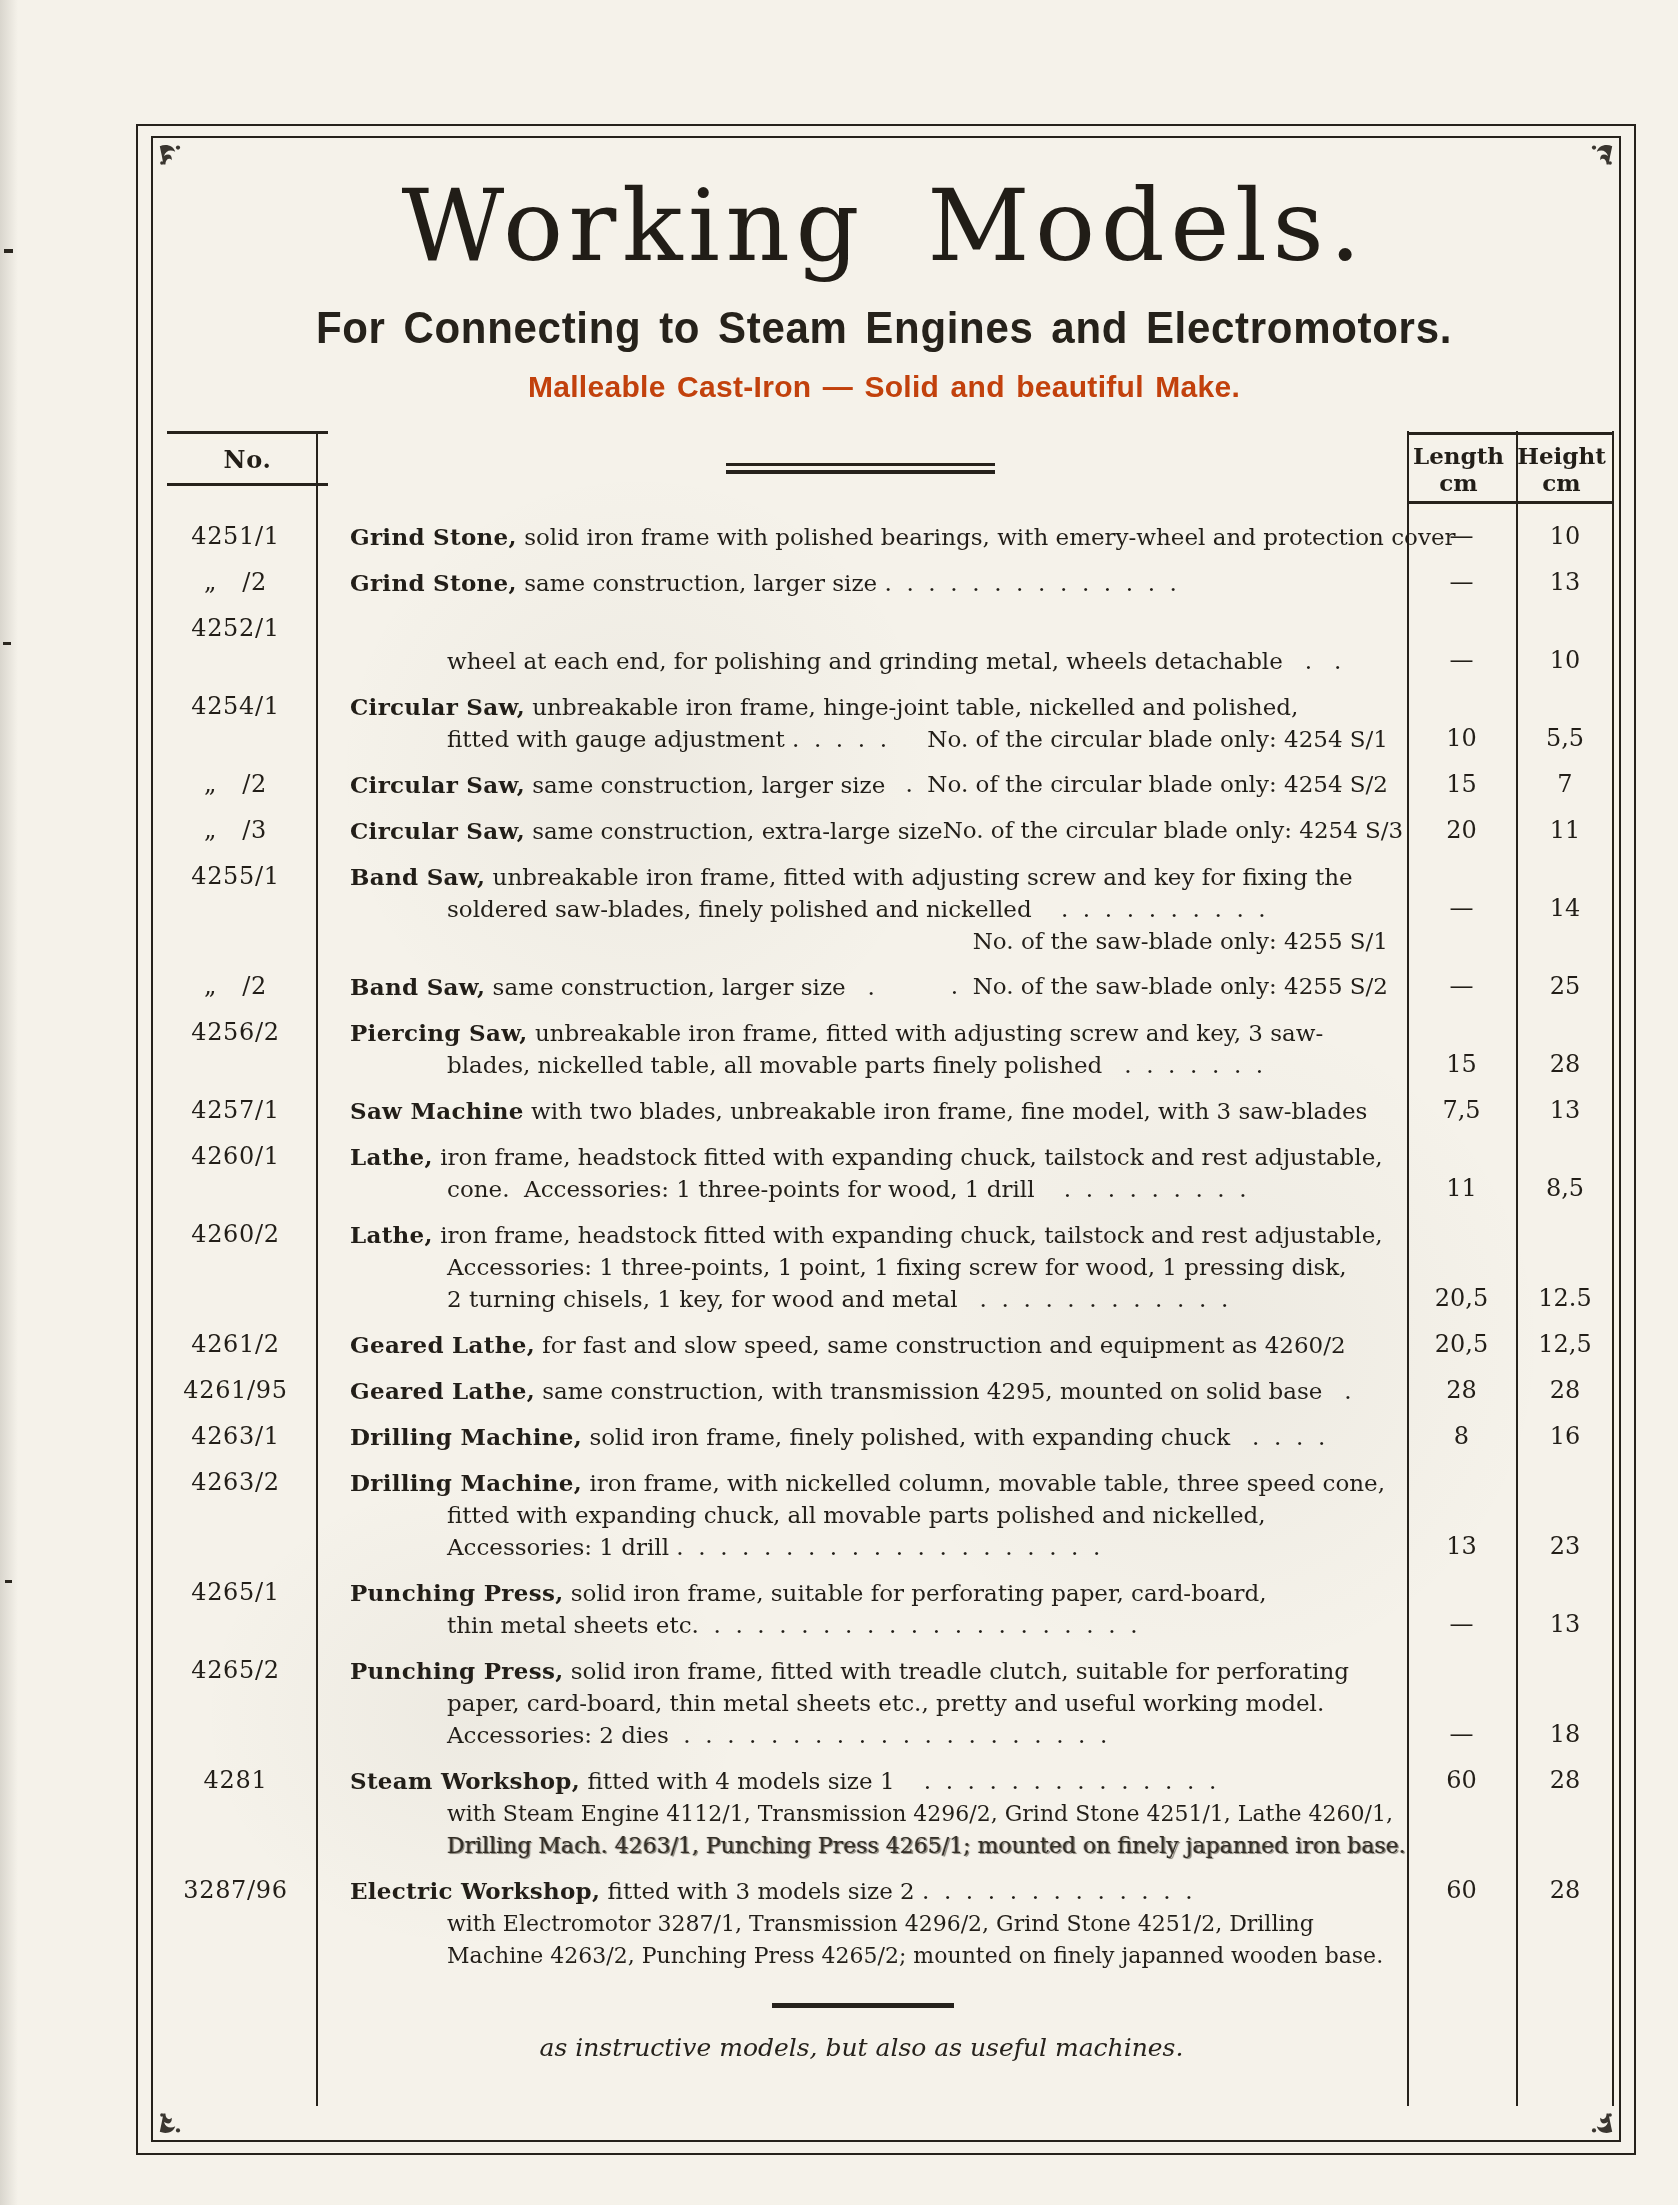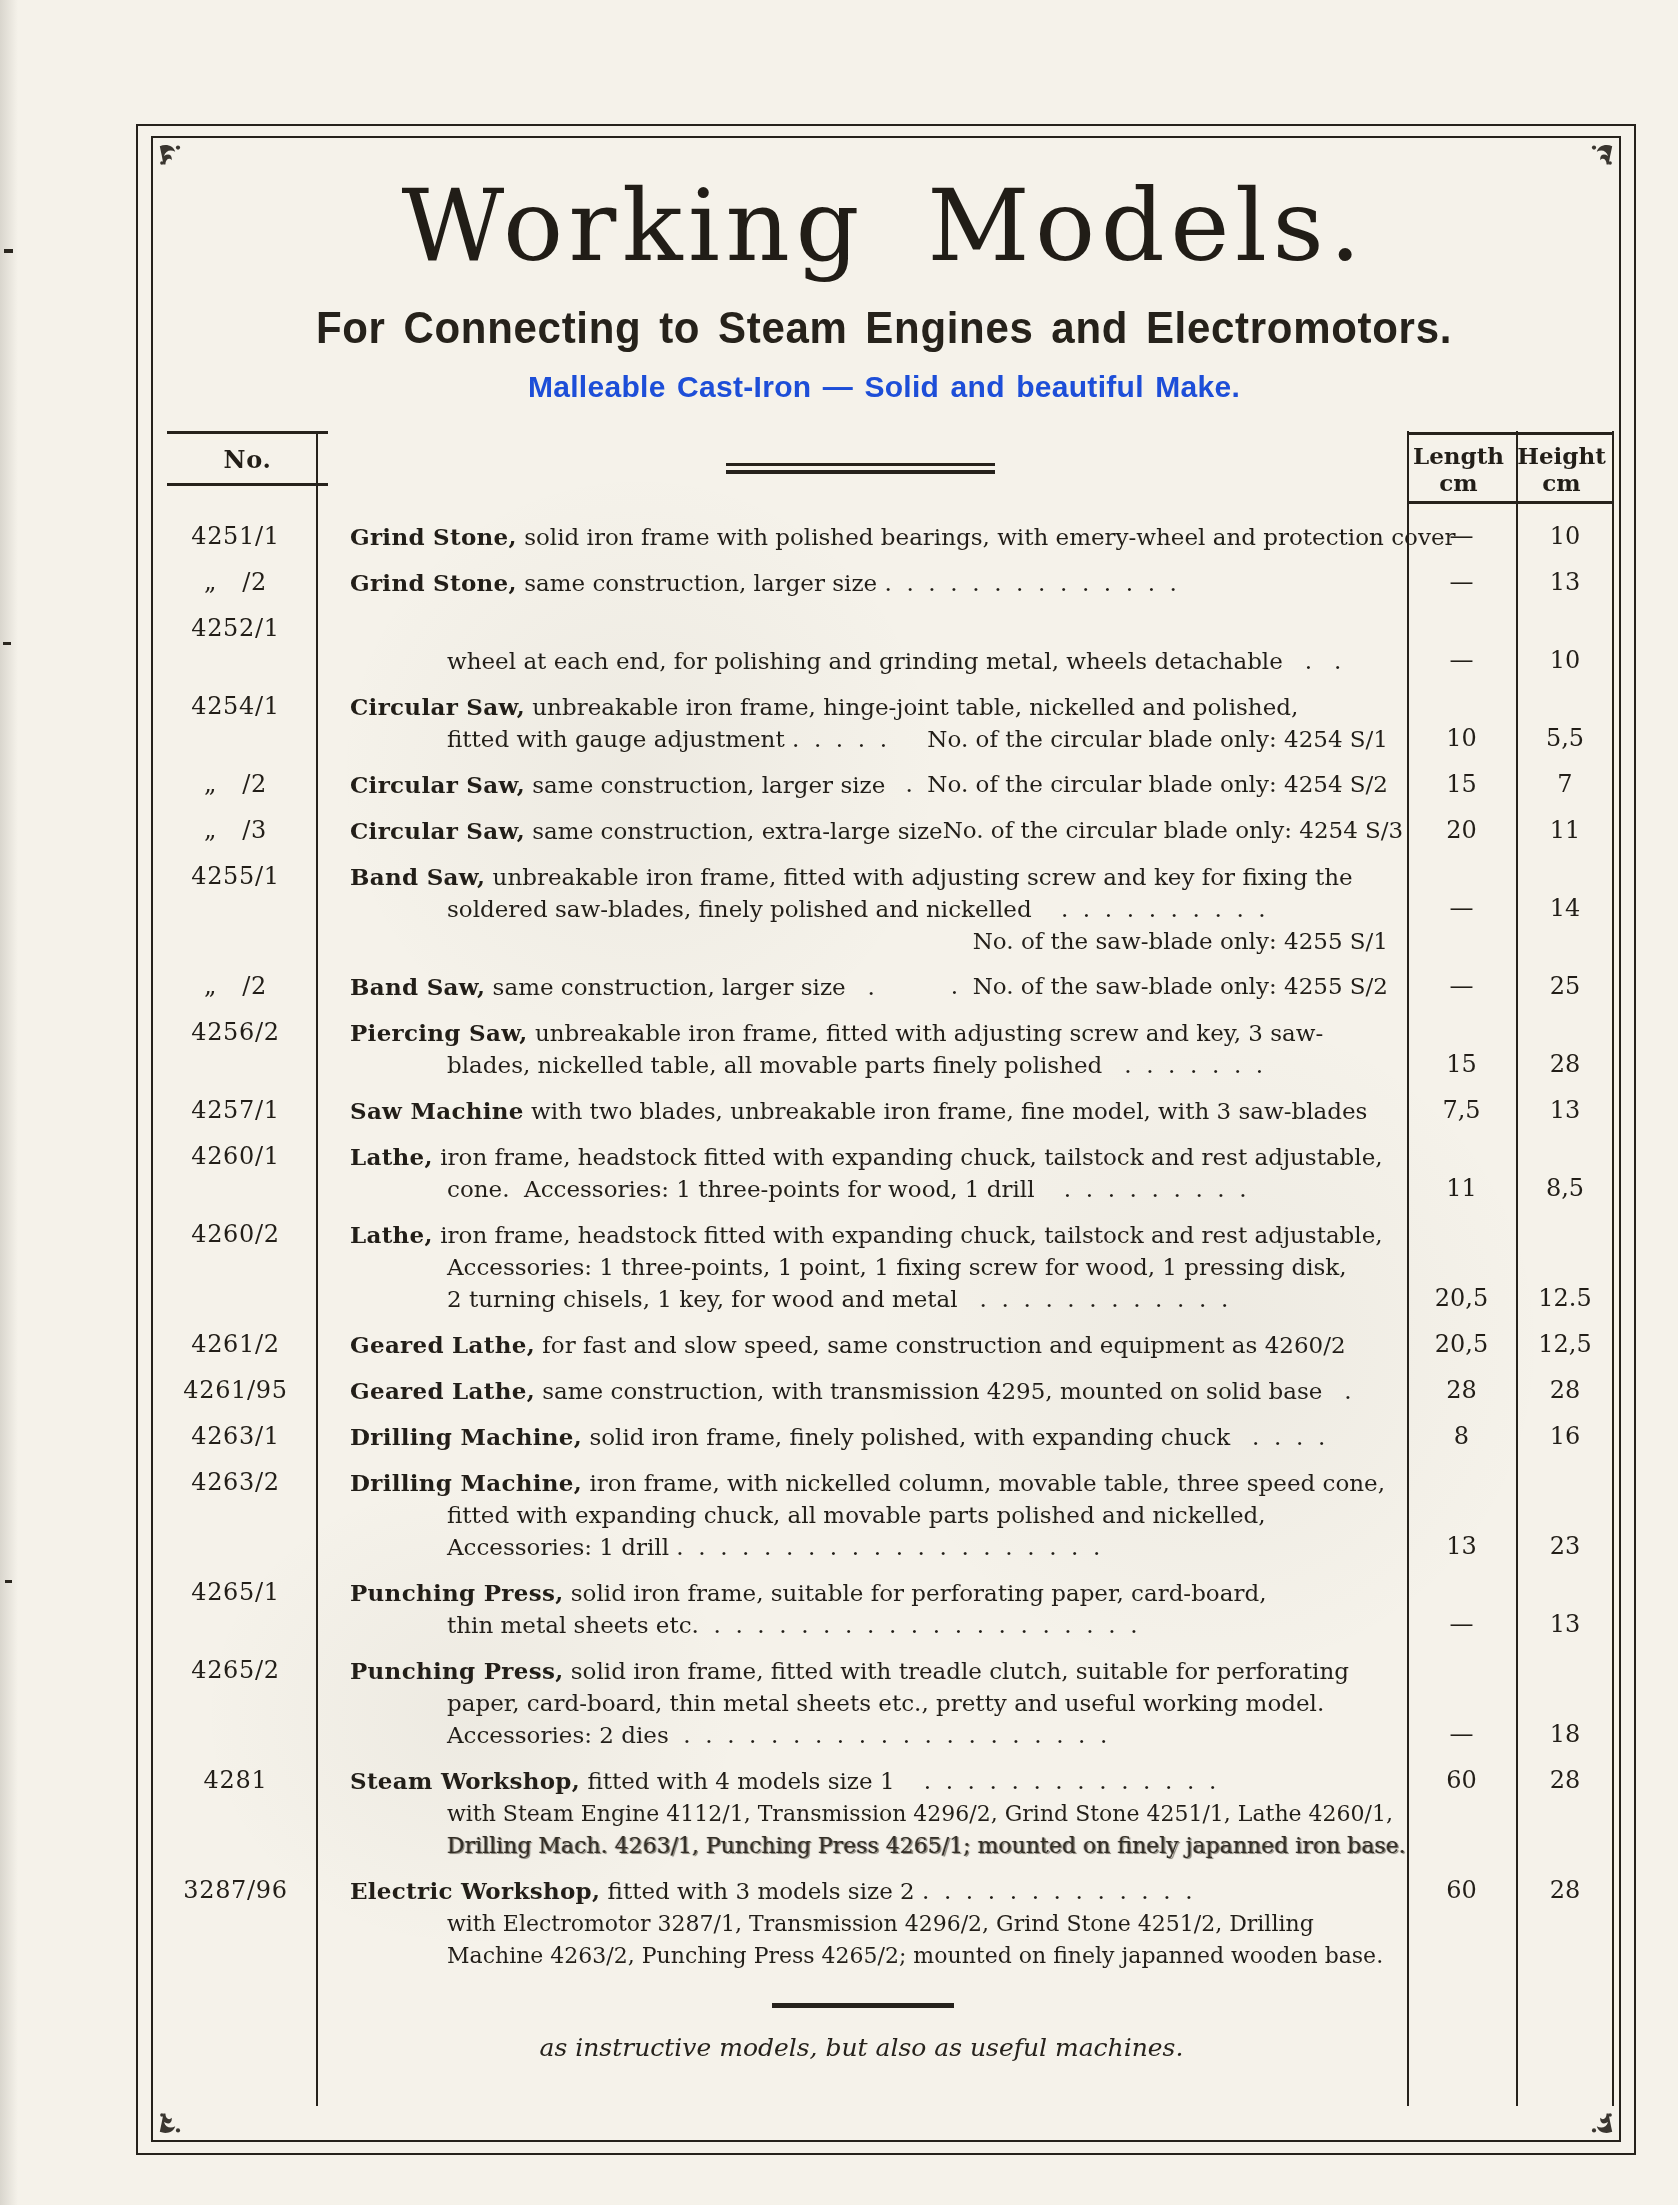--- a/index.html
+++ b/index.html
@@ -42,21 +42,21 @@
     margin-top:23px;
     font-family:"Liberation Sans", sans-serif;
     font-weight:bold;font-size:42px;letter-spacing:0.7px;word-spacing:5.4px;
     transform:scaleY(1.05);
     color:#26221b;
   }
   .tag-line{
     margin-top:17.5px;
     font-family:"Liberation Sans", sans-serif;
     font-weight:bold;font-size:30px;letter-spacing:0.3px;word-spacing:2.7px;
-    color:#1d4ed8;
+    color:#c2410c;
   }
 
   
   .cat-table{position:absolute;left:155px;top:424px;width:1459px;height:1694px;}
   .vline{position:absolute;top:6.7px;height:1675px;width:2px;background:#26221c;}
   .vl-no{left:161px;}
   .vl-len{left:1252px;}
   .vl-mid{left:1361px;}
   .vl-rgt{left:1457px;}
 

